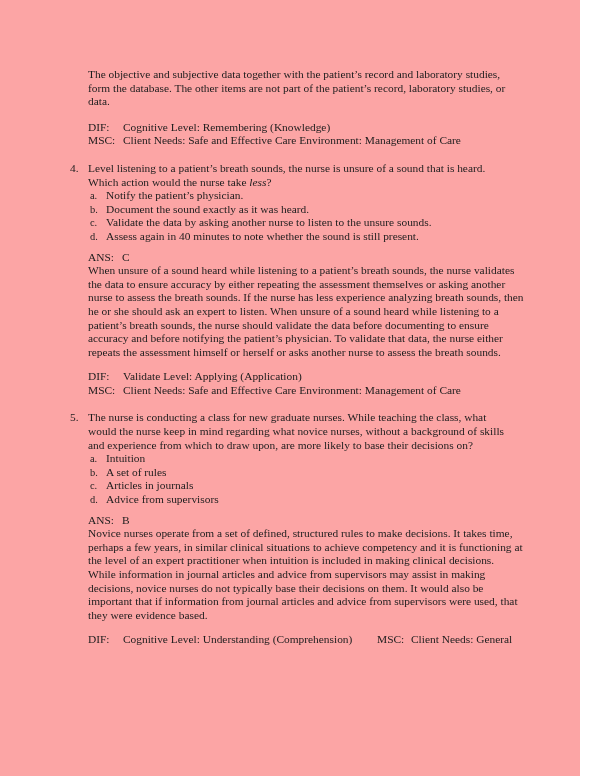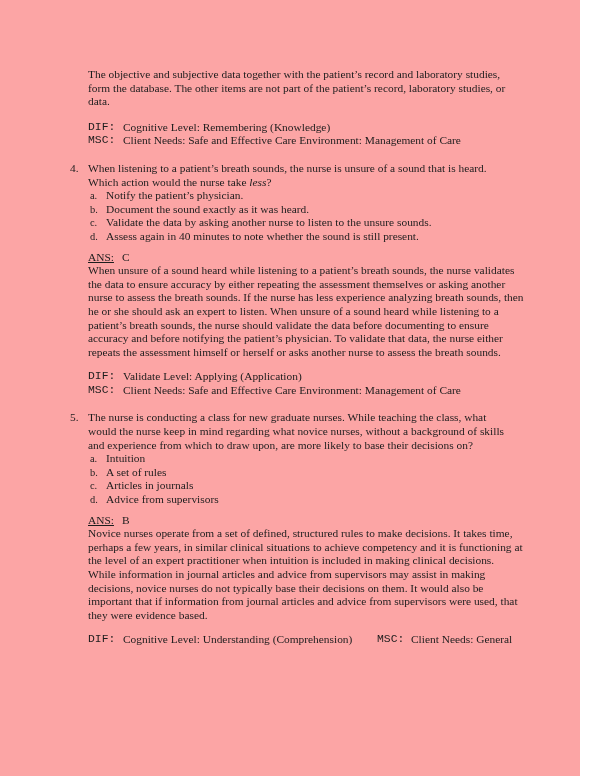--- a/index.html
+++ b/index.html
@@ -23,37 +23,37 @@
     padding: 68px 76px 0 70px; 
   }
   
   .para {
     margin: 0 0 12px 18px;
     width: 436px;
   }
   
   .meta { margin: 0 0 14px 18px; width: 436px; }
   .meta-row { display: flex; }
-  .meta-label { flex: none; width: 35px; font-family: Liberation Mono, monospace; }
+  .meta-label { flex: none; width: 35px; }
   .meta-value { flex: 1; }
   
   .question { margin: 0 0 7px 0; }
   .qrow { display: flex; }
   .qnum { flex: none; width: 18px; }
   .qbody { width: 436px; }
   .qstem { }
   .it { font-style: italic; }
   .options { }
   .opt { display: flex; }
   .opt-letter { flex: none; width: 18px; padding-left: 2px; box-sizing: border-box; font-size: 10.4px; }
   .opt-text { flex: 1; }
   
   .ans { margin: 0 0 11px 18px; width: 436px; }
   .ans-head { display: flex; }
-  .ans-label { flex: none; width: 34px; text-decoration: underline; }
+  .ans-label { flex: none; width: 34px; }
   .rationale { }
   
   .meta-inline { position: relative; margin-left: 18px; width: 436px; display: flex; }
   .msc-group { position: absolute; left: 289px; top: 0; display: flex; }
   .msc-group .meta-label { width: 34px; }
 </style>
 </head>
 <body>
 
 <div class="page">
@@ -66,21 +66,21 @@
         </div>
         <div class="meta-row">
           <span class="meta-label">MSC:</span>
           <span class="meta-value">Client Needs: Safe and Effective Care Environment: Management of Care</span>
         </div>
       </div>
       <div class="question">
         <div class="qrow">
           <span class="qnum">4.</span>
           <div class="qbody">
-            <div class="qstem"><span>When listening to a patient’s breath sounds, the nurse is unsure of a sound that is heard. Which action would the nurse take </span><span class="it">less</span><span>?</span></div>
+            <div class="qstem"><span>Level listening to a patient’s breath sounds, the nurse is unsure of a sound that is heard. Which action would the nurse take </span><span class="it">less</span><span>?</span></div>
             <div class="options">
               <div class="opt">
                 <span class="opt-letter">a.</span>
                 <span class="opt-text">Notify the patient’s physician.</span>
               </div>
               <div class="opt">
                 <span class="opt-letter">b.</span>
                 <span class="opt-text">Document the sound exactly as it was heard.</span>
               </div>
               <div class="opt">

